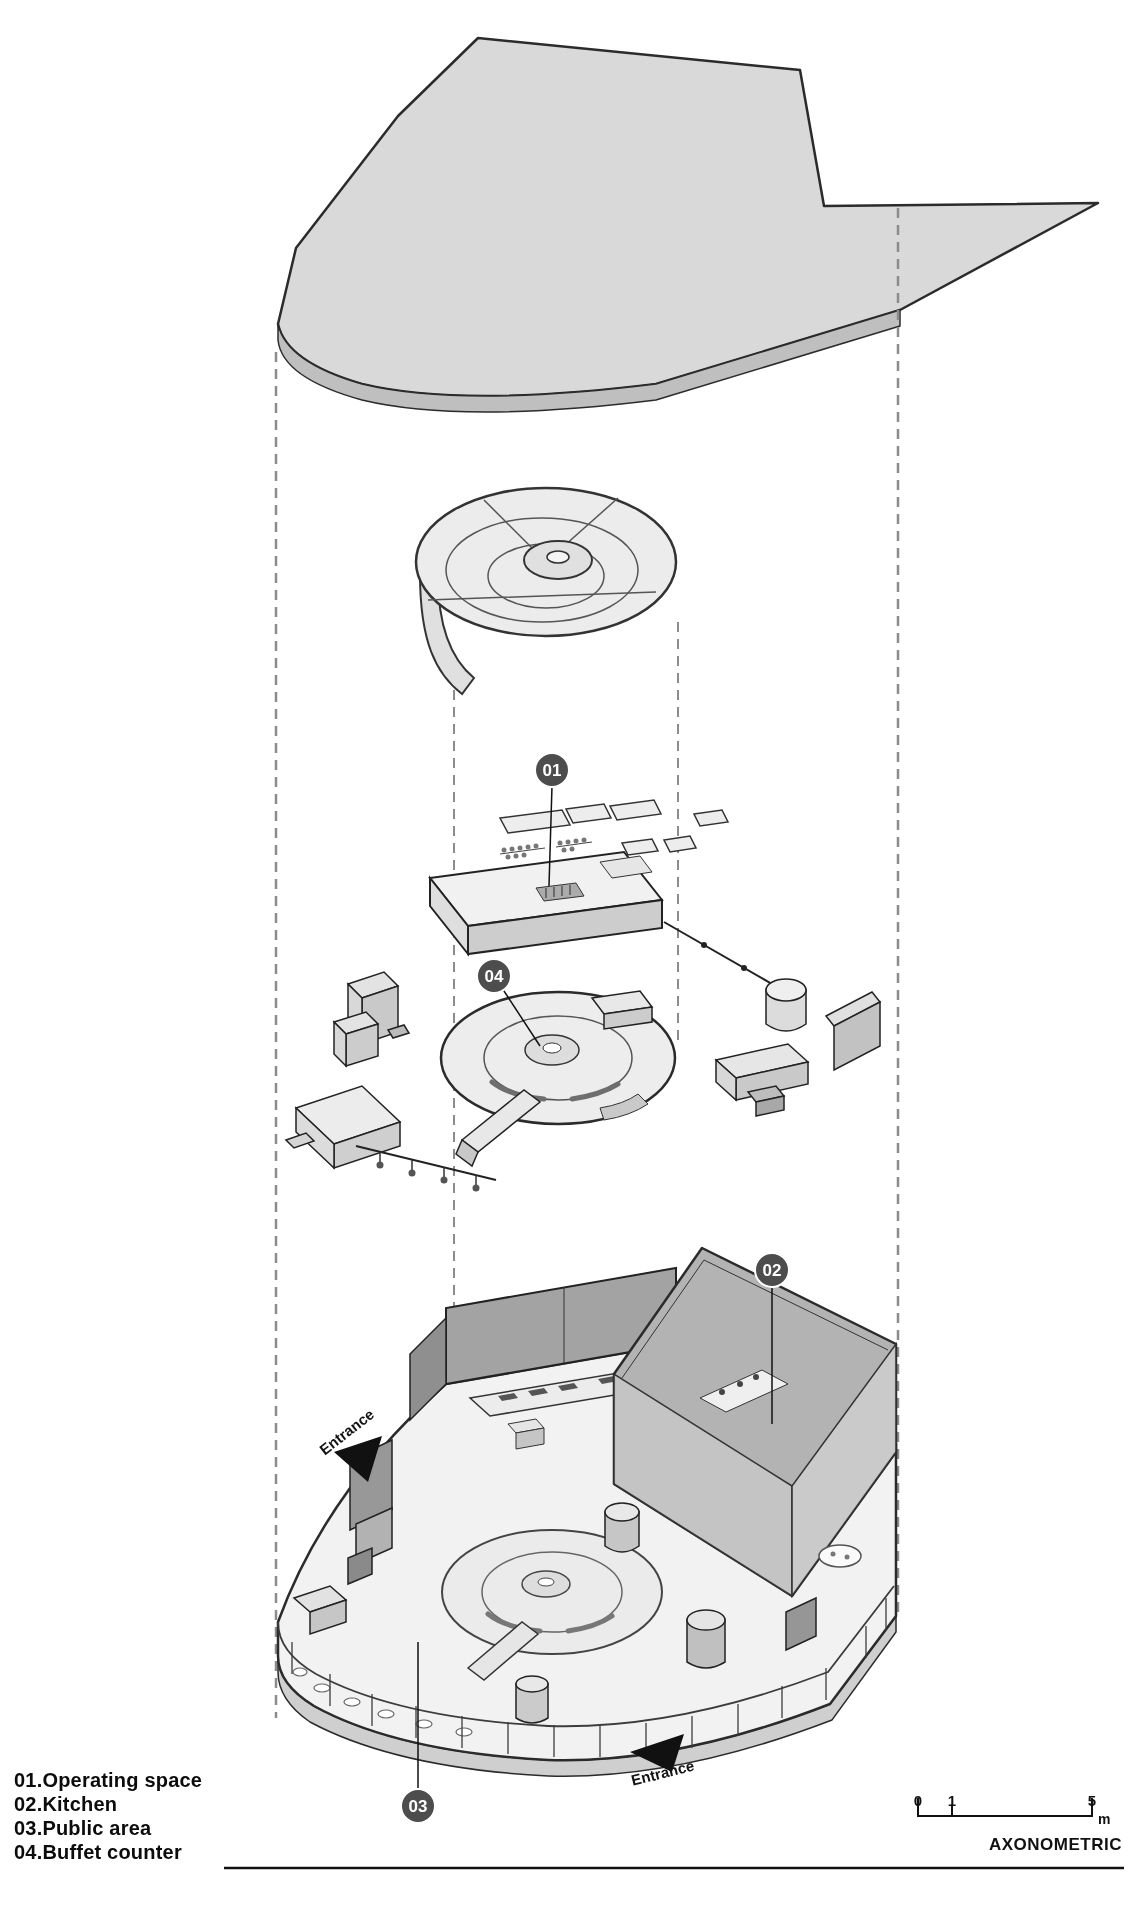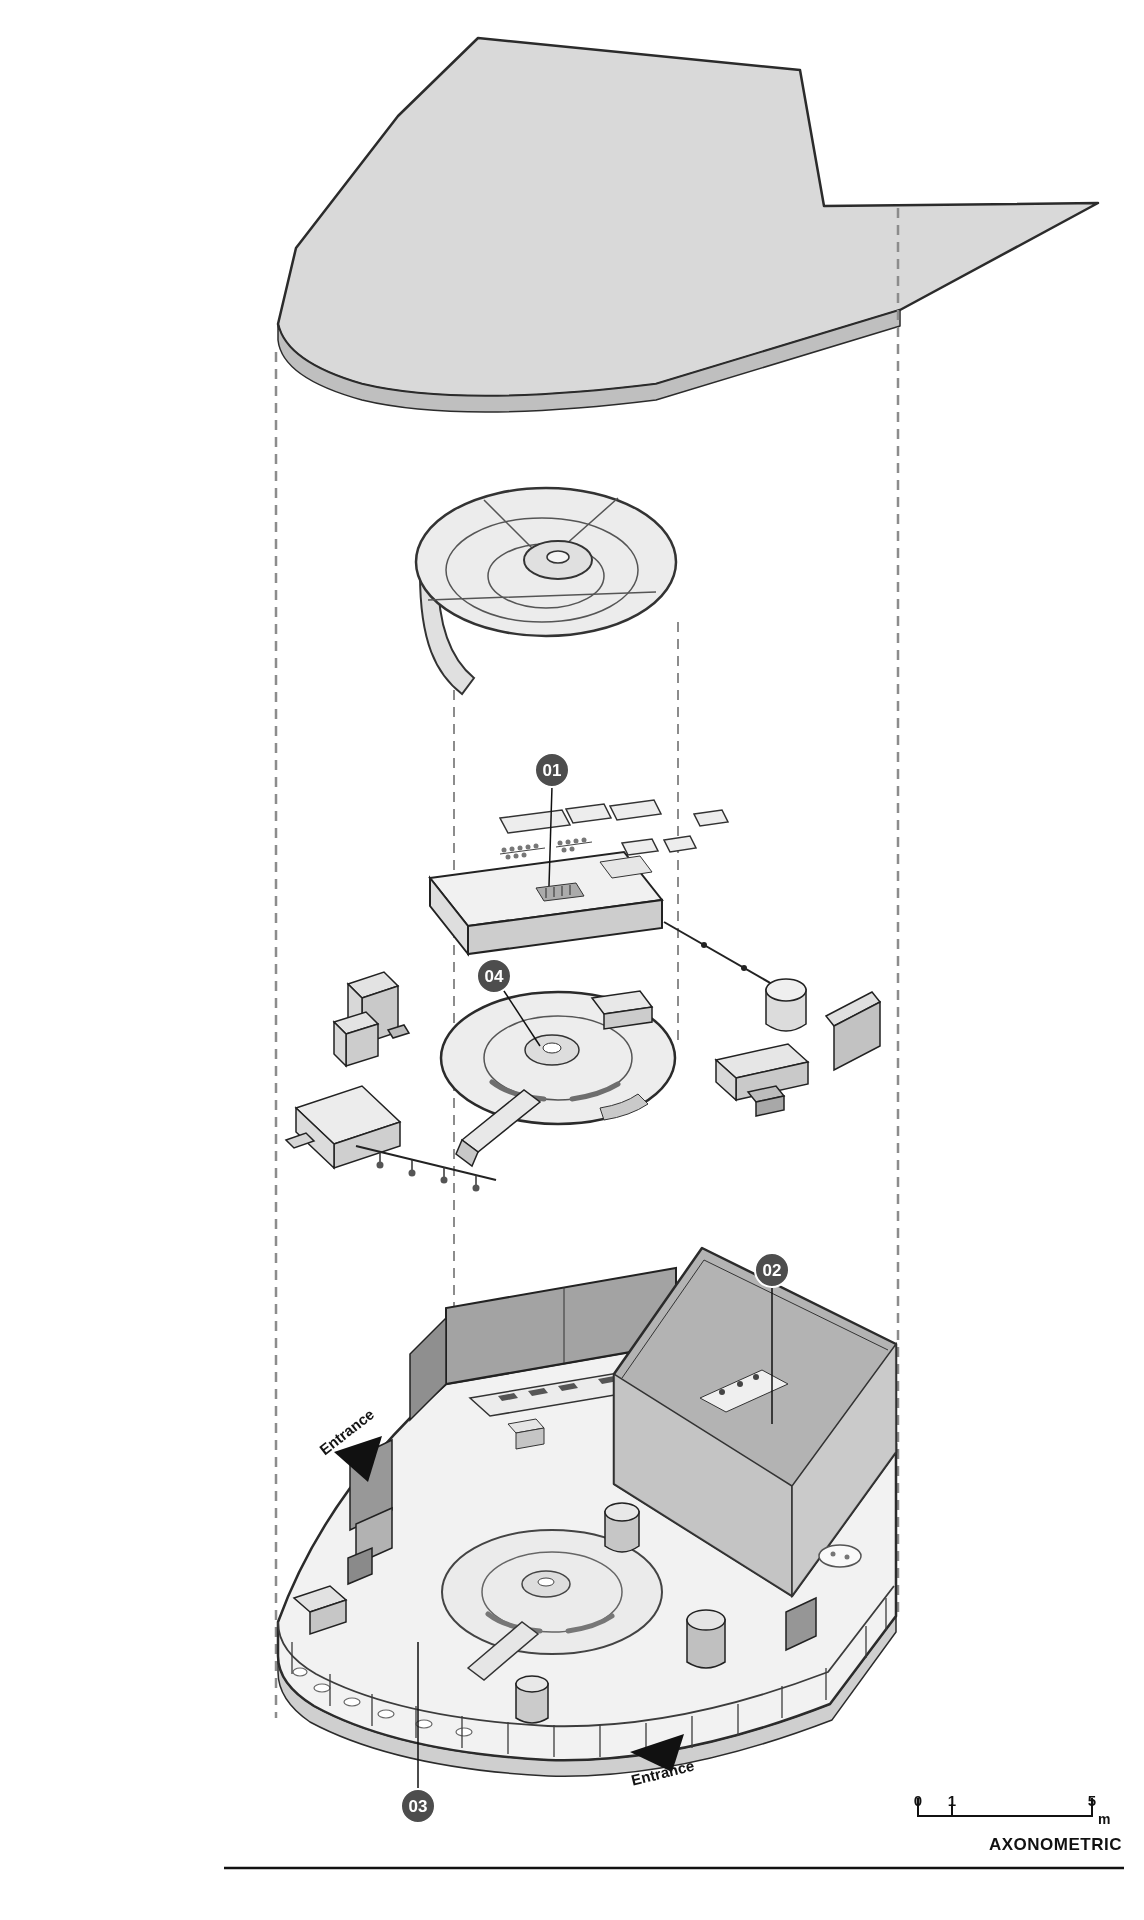--- a/index.html
+++ b/index.html
@@ -258,13 +258,19 @@
     <text class="scale-num" x="918" y="1806">0</text>
     <text class="scale-num" x="952" y="1806">1</text>
     <text class="scale-num" x="1092" y="1806">5</text>
     <path d="M 918 1798 V 1816 H 1092 V 1798 M 952 1804 V 1816" fill="none" stroke="#111" stroke-width="2"></path>
     <text class="scale-unit" x="1098" y="1824">m</text>
     <text class="axo" x="1122" y="1850">AXONOMETRIC</text>
     <line x1="224" y1="1868" x2="1124" y2="1868" stroke="#111" stroke-width="2.5"></line>
   </g>
 </svg>
 
+<div class="legend">
+  <div>01.Operating space</div>
+  <div>02.Kitchen</div>
+  <div>03.Public area</div>
+  <div>04.Buffet counter</div>
 </div>
+</div>
 
 </body></html>

